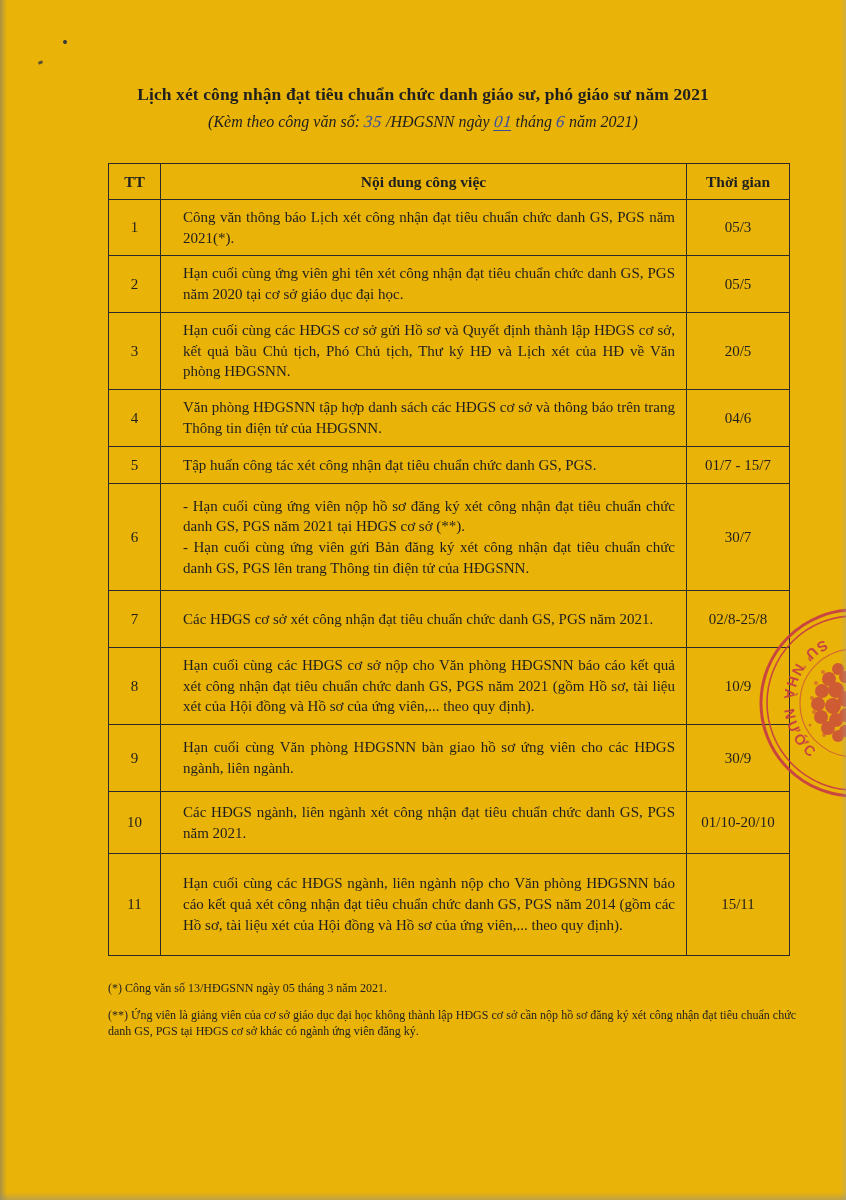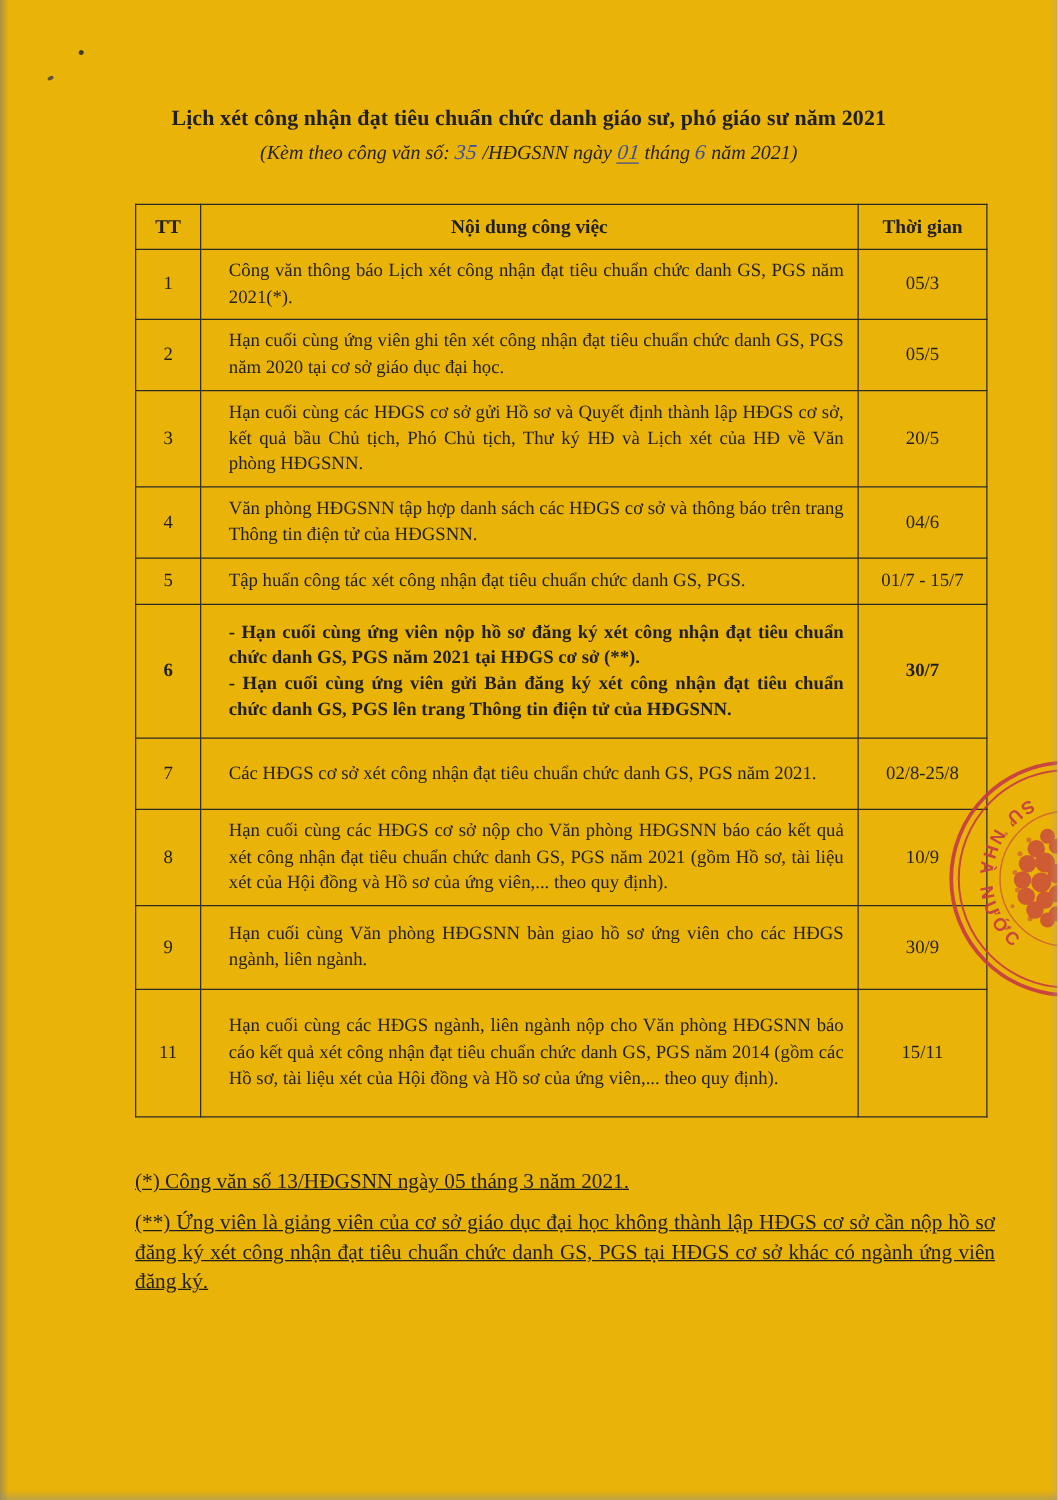--- a/index.html
+++ b/index.html
@@ -47,23 +47,23 @@
   }
   table.schedule th{
     font-size:15.5px;font-weight:bold;text-align:center;
     height:31px;padding:2px 4px;
   }
   td.cell-tt{text-align:center;padding:2px 4px;}
   td.cell-content{text-align:justify;padding:5px 11px 5px 22px;line-height:1.38;}
   td.cell-content p{margin:0;}
   td.cell-content p + p{}
   td.cell-time{text-align:center;padding:2px 4px;white-space:nowrap;}
-  tr.bold td{font-weight:bold;}
-
-  .footnotes{position:absolute;left:108px;top:933px;width:688px;font-size:17px;line-height:1.38;text-decoration:underline;}
+  tr.bold td{font-weight:normal;}
+
+  .footnotes{position:absolute;left:108px;top:980px;width:688px;font-size:12px;line-height:1.38;}
   .footnotes p{margin:0 0 10px 0;text-align:justify;}
 
   .stamp{position:absolute;right:0;top:607px;opacity:.92;}
 </style>
 </head>
 <body>
 
 <div class="page">
 
   <span class="speck s1"></span>
@@ -144,20 +144,27 @@
             <p>Hạn cuối cùng các HĐGS cơ sở nộp cho Văn phòng HĐGSNN báo cáo kết quả xét công nhận đạt tiêu chuẩn chức danh GS, PGS năm 2021 (gồm Hồ sơ, tài liệu xét của Hội đồng và Hồ sơ của ứng viên,... theo quy định).</p>
           </td>
           <td class="cell-time">10/9</td>
         </tr>
         <tr>
           <td class="cell-tt" style="height: 62px;">9</td>
           <td class="cell-content">
             <p>Hạn cuối cùng Văn phòng HĐGSNN bàn giao hồ sơ ứng viên cho các HĐGS ngành, liên ngành.</p>
           </td>
           <td class="cell-time">30/9</td>
+        </tr>
+        <tr>
+          <td class="cell-tt" style="height: 57px;">10</td>
+          <td class="cell-content">
+            <p>Các HĐGS ngành, liên ngành xét công nhận đạt tiêu chuẩn chức danh GS, PGS năm 2021.</p>
+          </td>
+          <td class="cell-time">01/10-20/10</td>
         </tr>
         <tr>
           <td class="cell-tt" style="height: 97px;">11</td>
           <td class="cell-content">
             <p>Hạn cuối cùng các HĐGS ngành, liên ngành nộp cho Văn phòng HĐGSNN báo cáo kết quả xét công nhận đạt tiêu chuẩn chức danh GS, PGS năm 2014 (gồm các Hồ sơ, tài liệu xét của Hội đồng và Hồ sơ của ứng viên,... theo quy định).</p>
           </td>
           <td class="cell-time">15/11</td>
         </tr>
       </tbody>
   </table>

